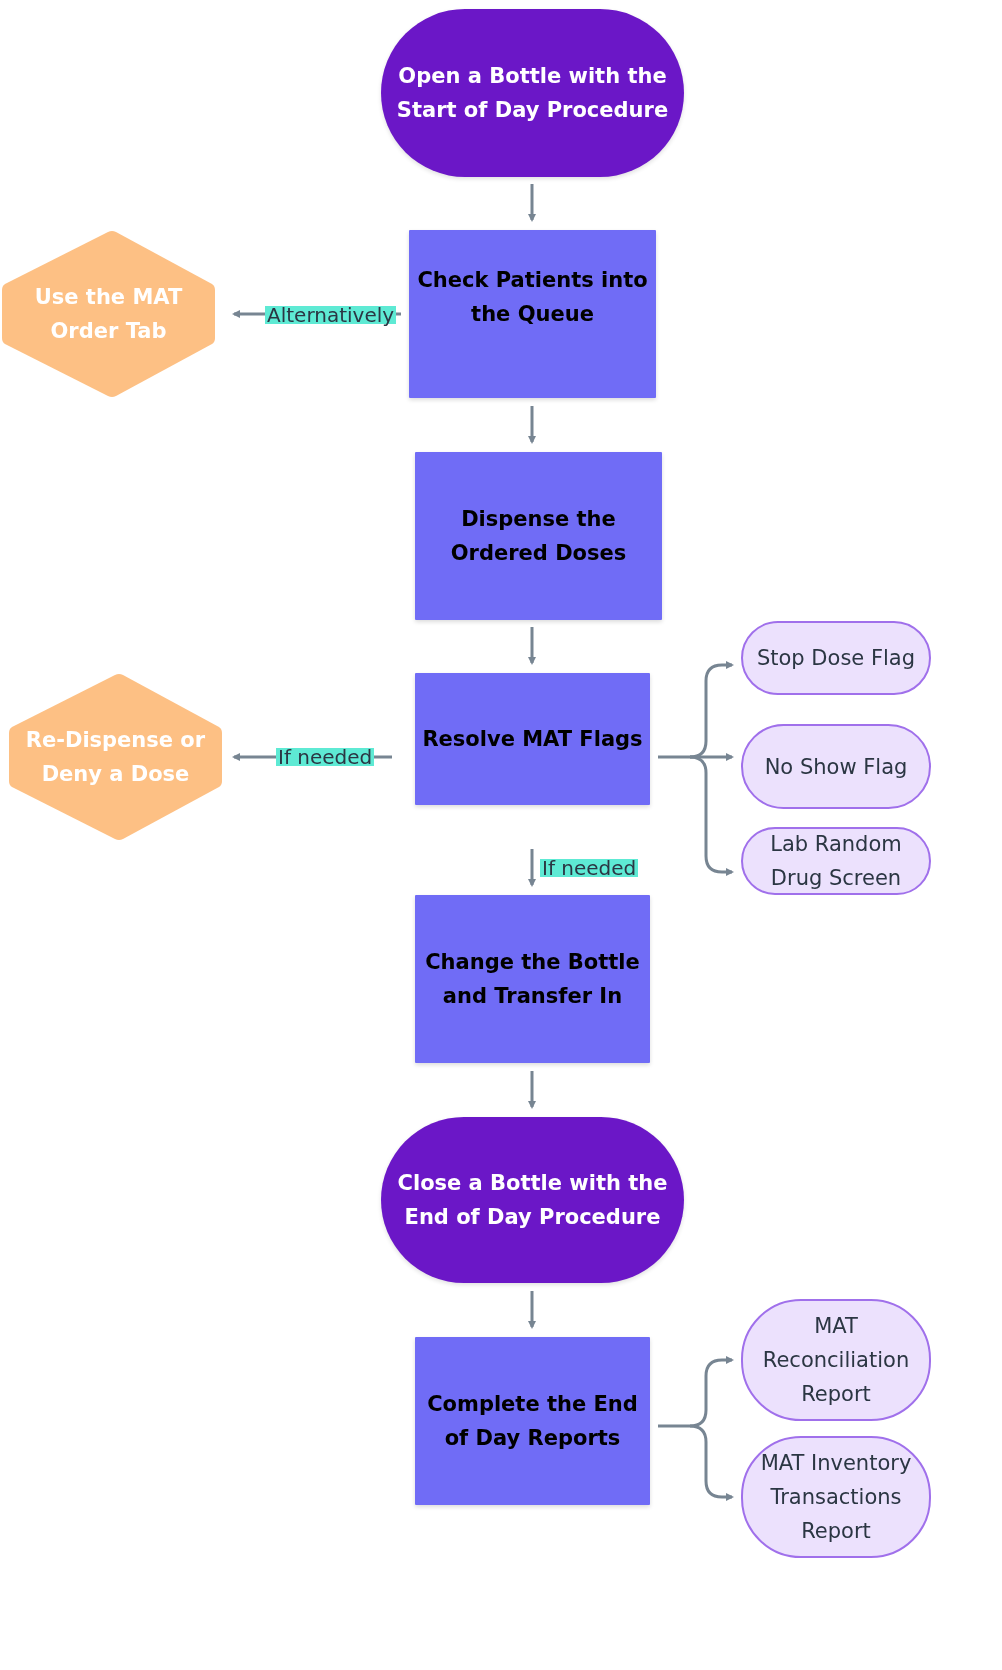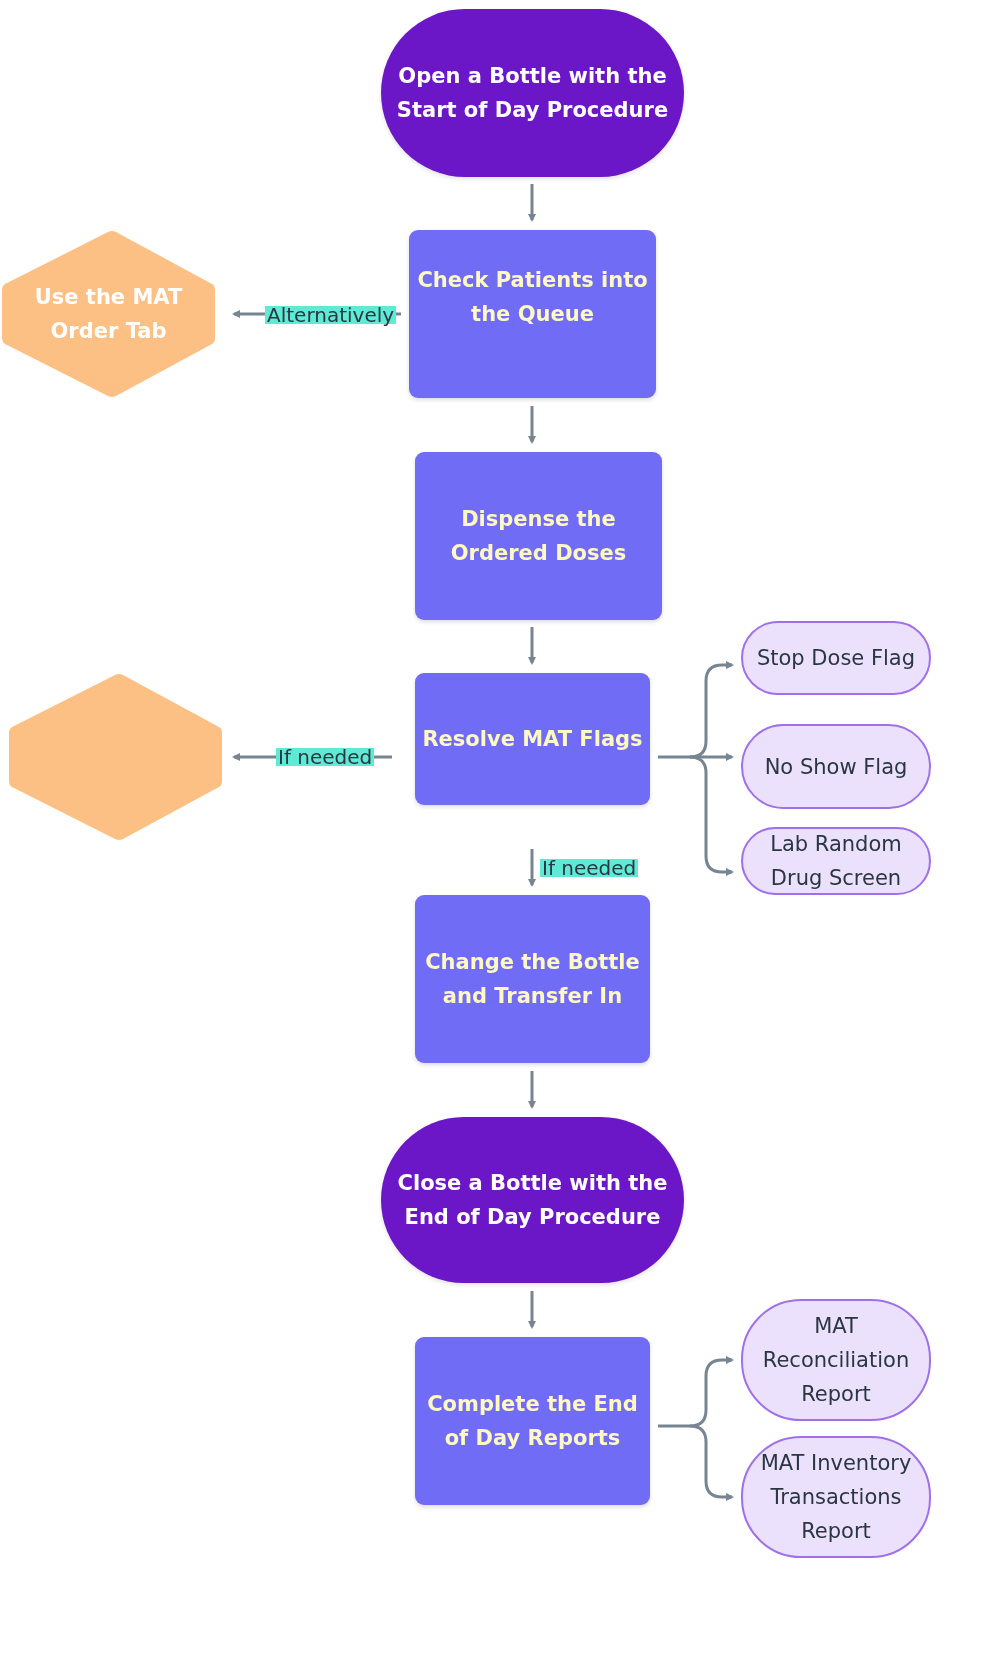--- a/index.html
+++ b/index.html
@@ -3,21 +3,21 @@
 <meta charset="utf-8">
 <style>
   html, body { margin: 0; padding: 0; background: #ffffff; }
   body { width: 1002px; height: 1670px; position: relative; overflow: hidden;
          font-family: "DejaVu Sans", sans-serif; }
   .node { position: absolute; display: flex; align-items: center; justify-content: center;
           text-align: center; box-sizing: border-box; }
   .node span { display: block; white-space: pre-line; line-height: 34px; }
   .terminal { background: #6B17C7; color: #ffffff; border-radius: 84px; font-size: 21px; font-weight: bold;
               box-shadow: 0 2px 4px rgba(0,0,0,0.12); }
-  .process { background: #706CF6; color: #fef9c3; border-radius: 9px; font-size: 21px; font-weight: bold;
+  .process { background: #706CF6; color: #000000; border-radius: 1px; font-size: 21px; font-weight: bold;
              box-shadow: 0 2px 4px rgba(0,0,0,0.14); }
   .hex { color: #ffffff; font-size: 21px; font-weight: bold; }
   .hex svg { position: absolute; left: 0; top: 0; }
   .hex span { position: relative; }
   .pill { background: #ECE1FD; border: 2px solid #A070EB; color: #2B3643; border-radius: 60px;
           font-size: 21px; }
   .edge-label { position: absolute; font-size: 20px; color: #2B3643; background: #5eead4;
                 padding: 0 2px; line-height: 18px; }
   #edges { position: absolute; left: 0; top: 0; }
 </style>
@@ -90,20 +90,22 @@
     <path d="M106,2 Q110,0 114,2 L210,54 Q213,56 213,60 L213,108 Q213,112 210,114 L114,166 Q110,168 106,166 L3,114 Q0,112 0,108 L0,60 Q0,56 3,54 Z" fill="#FDC084"></path>
   </svg>
   <span>Use the MAT
 Order Tab</span>
 </div>
 
 <div class="node hex" style="left:9px; top:673px; width:213px; height:168px;">
   <svg width="213" height="168">
     <path d="M106,2 Q110,0 114,2 L210,54 Q213,56 213,60 L213,108 Q213,112 210,114 L114,166 Q110,168 106,166 L3,114 Q0,112 0,108 L0,60 Q0,56 3,54 Z" fill="#FDC084"></path>
   </svg>
+  <span>Re-Dispense or
+Deny a Dose</span>
 </div>
 
 <div class="node pill" style="left:741px; top:621px; width:190px; height:74px;">
   <span>Stop Dose Flag</span>
 </div>
 <div class="node pill" style="left:741px; top:724px; width:190px; height:85px;">
   <span>No Show Flag</span>
 </div>
 <div class="node pill" style="left:741px; top:827px; width:190px; height:68px;align-items:center;">
   <span>Lab Random

